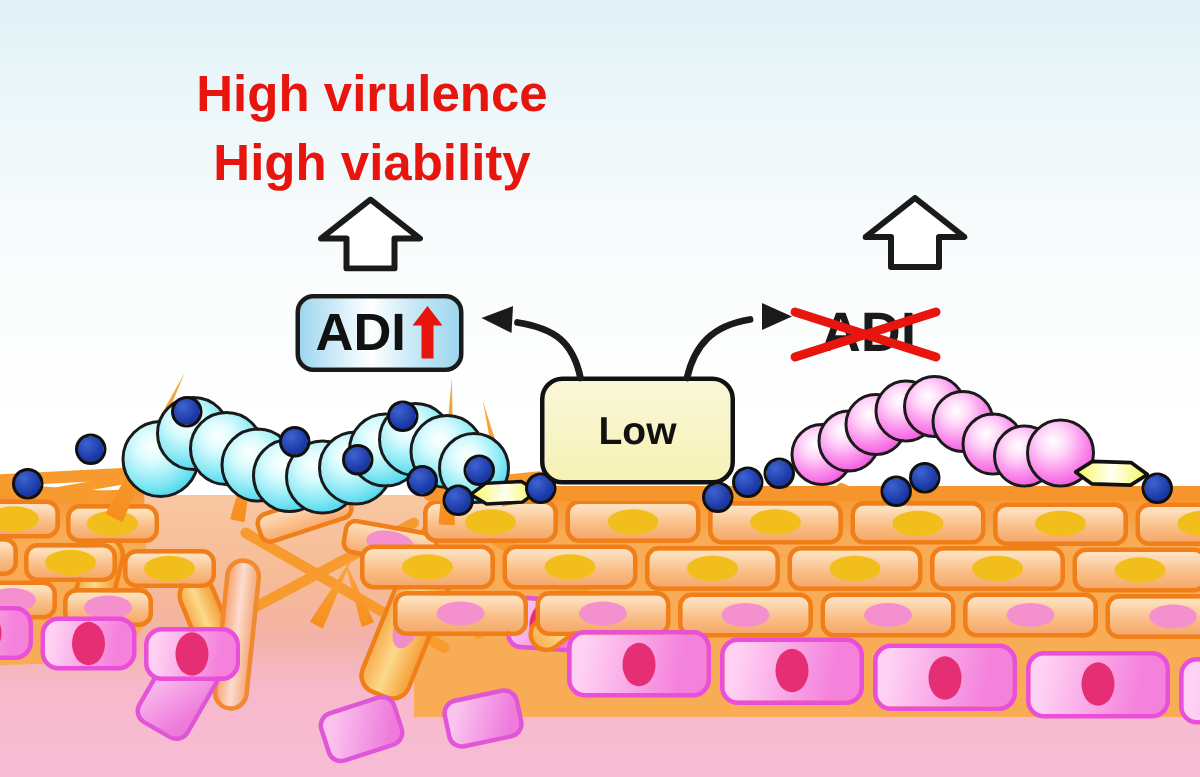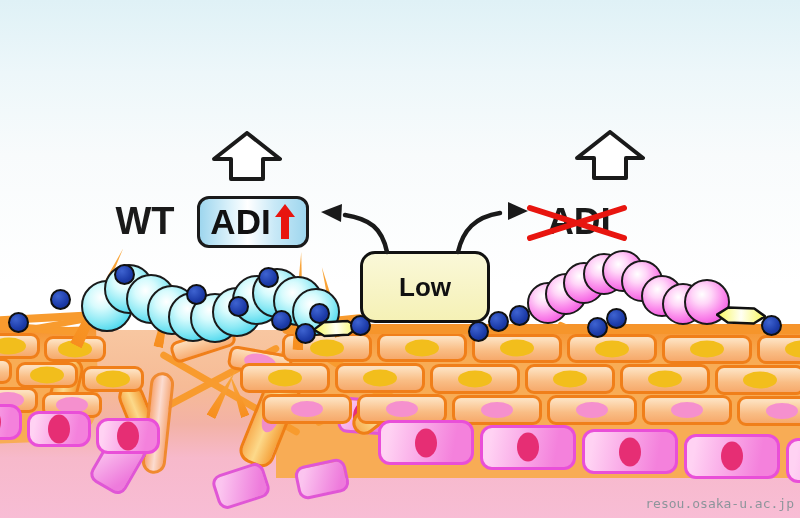--- a/index.html
+++ b/index.html
@@ -67,30 +67,31 @@
 
 <div id="scene">
 
   <div class="abs sky"></div>
   <div class="abs dermis"></div>
   <div class="abs bed bed-right"></div>
   <div class="abs bed bed-left"></div>
   <div class="abs surface"></div>
 
   <div class="abs headline hl-left">
+    <div>High virulence</div>
+    <div>High viability</div>
   </div>
 
   <svg class="abs blockarrow" style="left:212px;top:131px" width="70" height="50" viewBox="0 0 70 50">
     <path d="M35 2 L68 28 L51 28 L51 48 L19 48 L19 28 L2 28 Z" fill="#FFFFFF" stroke="#1A1A1A" stroke-width="4" stroke-linejoin="round"></path>
   </svg>
   <svg class="abs blockarrow" style="left:575px;top:130px" width="70" height="50" viewBox="0 0 70 50">
     <path d="M35 2 L68 28 L51 28 L51 48 L19 48 L19 28 L2 28 Z" fill="#FFFFFF" stroke="#1A1A1A" stroke-width="4" stroke-linejoin="round"></path>
   </svg>
 
-  <div class="abs wt">WT</div>
 
   <div class="abs adi-box">
     <span class="txt">ADI</span>
     <svg width="22" height="36" viewBox="0 0 22 36" style="margin-left:3px">
       <polygon points="11,0 21,13 15,13 15,35 7,35 7,13 1,13" fill="#E8150F"></polygon>
     </svg>
   </div>
 
   <div class="abs adi-crossed">ADI</div>
 
@@ -101,21 +102,20 @@
 
   <svg class="abs overlay" viewBox="0 0 800 518">
     <path d="M 387 252 C 382 228 370 219 345 215" fill="none" stroke="#1A1A1A" stroke-width="4.5" stroke-linecap="round"></path>
     <polygon points="321,212 342,204 341,222" fill="#1A1A1A"></polygon>
     <path d="M 458 252 C 463 230 475 217 500 213" fill="none" stroke="#1A1A1A" stroke-width="4.5" stroke-linecap="round"></path>
     <polygon points="528,211 508,202 508,220" fill="#1A1A1A"></polygon>
     <line x1="530" y1="208" x2="624" y2="238" stroke="#E8150F" stroke-width="6" stroke-linecap="round"></line>
     <line x1="530" y1="238" x2="624" y2="208" stroke="#E8150F" stroke-width="6" stroke-linecap="round"></line>
   </svg>
 
-  <div class="abs watermark">resou.osaka-u.ac.jp</div>
 <div class="abs streak" style="left: -8px; top: 314px; width: 100px; height: 8px; transform: rotate(-3deg);"></div>
     <div class="abs streak" style="left: -5px; top: 325px; width: 88px; height: 8px; transform: rotate(4deg);"></div>
     <div class="abs streak" style="left: 30px; top: 320px; width: 70px; height: 6px; transform: rotate(-10deg);"></div>
     <div class="abs streak" style="left: 100px; top: 388px; width: 190px; height: 7px; transform: rotate(-28deg);"></div>
     <div class="abs streak" style="left: 150px; top: 390px; width: 160px; height: 7px; transform: rotate(30deg);"></div>
     <div class="abs streak" style="left: 283px; top: 318px; width: 80px; height: 7px; transform: rotate(-6deg);"></div>
     <div class="abs streak" style="left: 300px; top: 380px; width: 140px; height: 8px; transform: rotate(32deg);"></div>
     <div class="abs streak" style="left: 310px; top: 395px; width: 120px; height: 7px; transform: rotate(-25deg);"></div>
     <div class="abs streak" style="left: 555px; top: 335px; width: 70px; height: 6px; transform: rotate(24deg);"></div>
     <div class="abs spike" style="left: 93px; top: 243px; width: 13px; height: 108px; transform: rotate(26deg);"></div>

